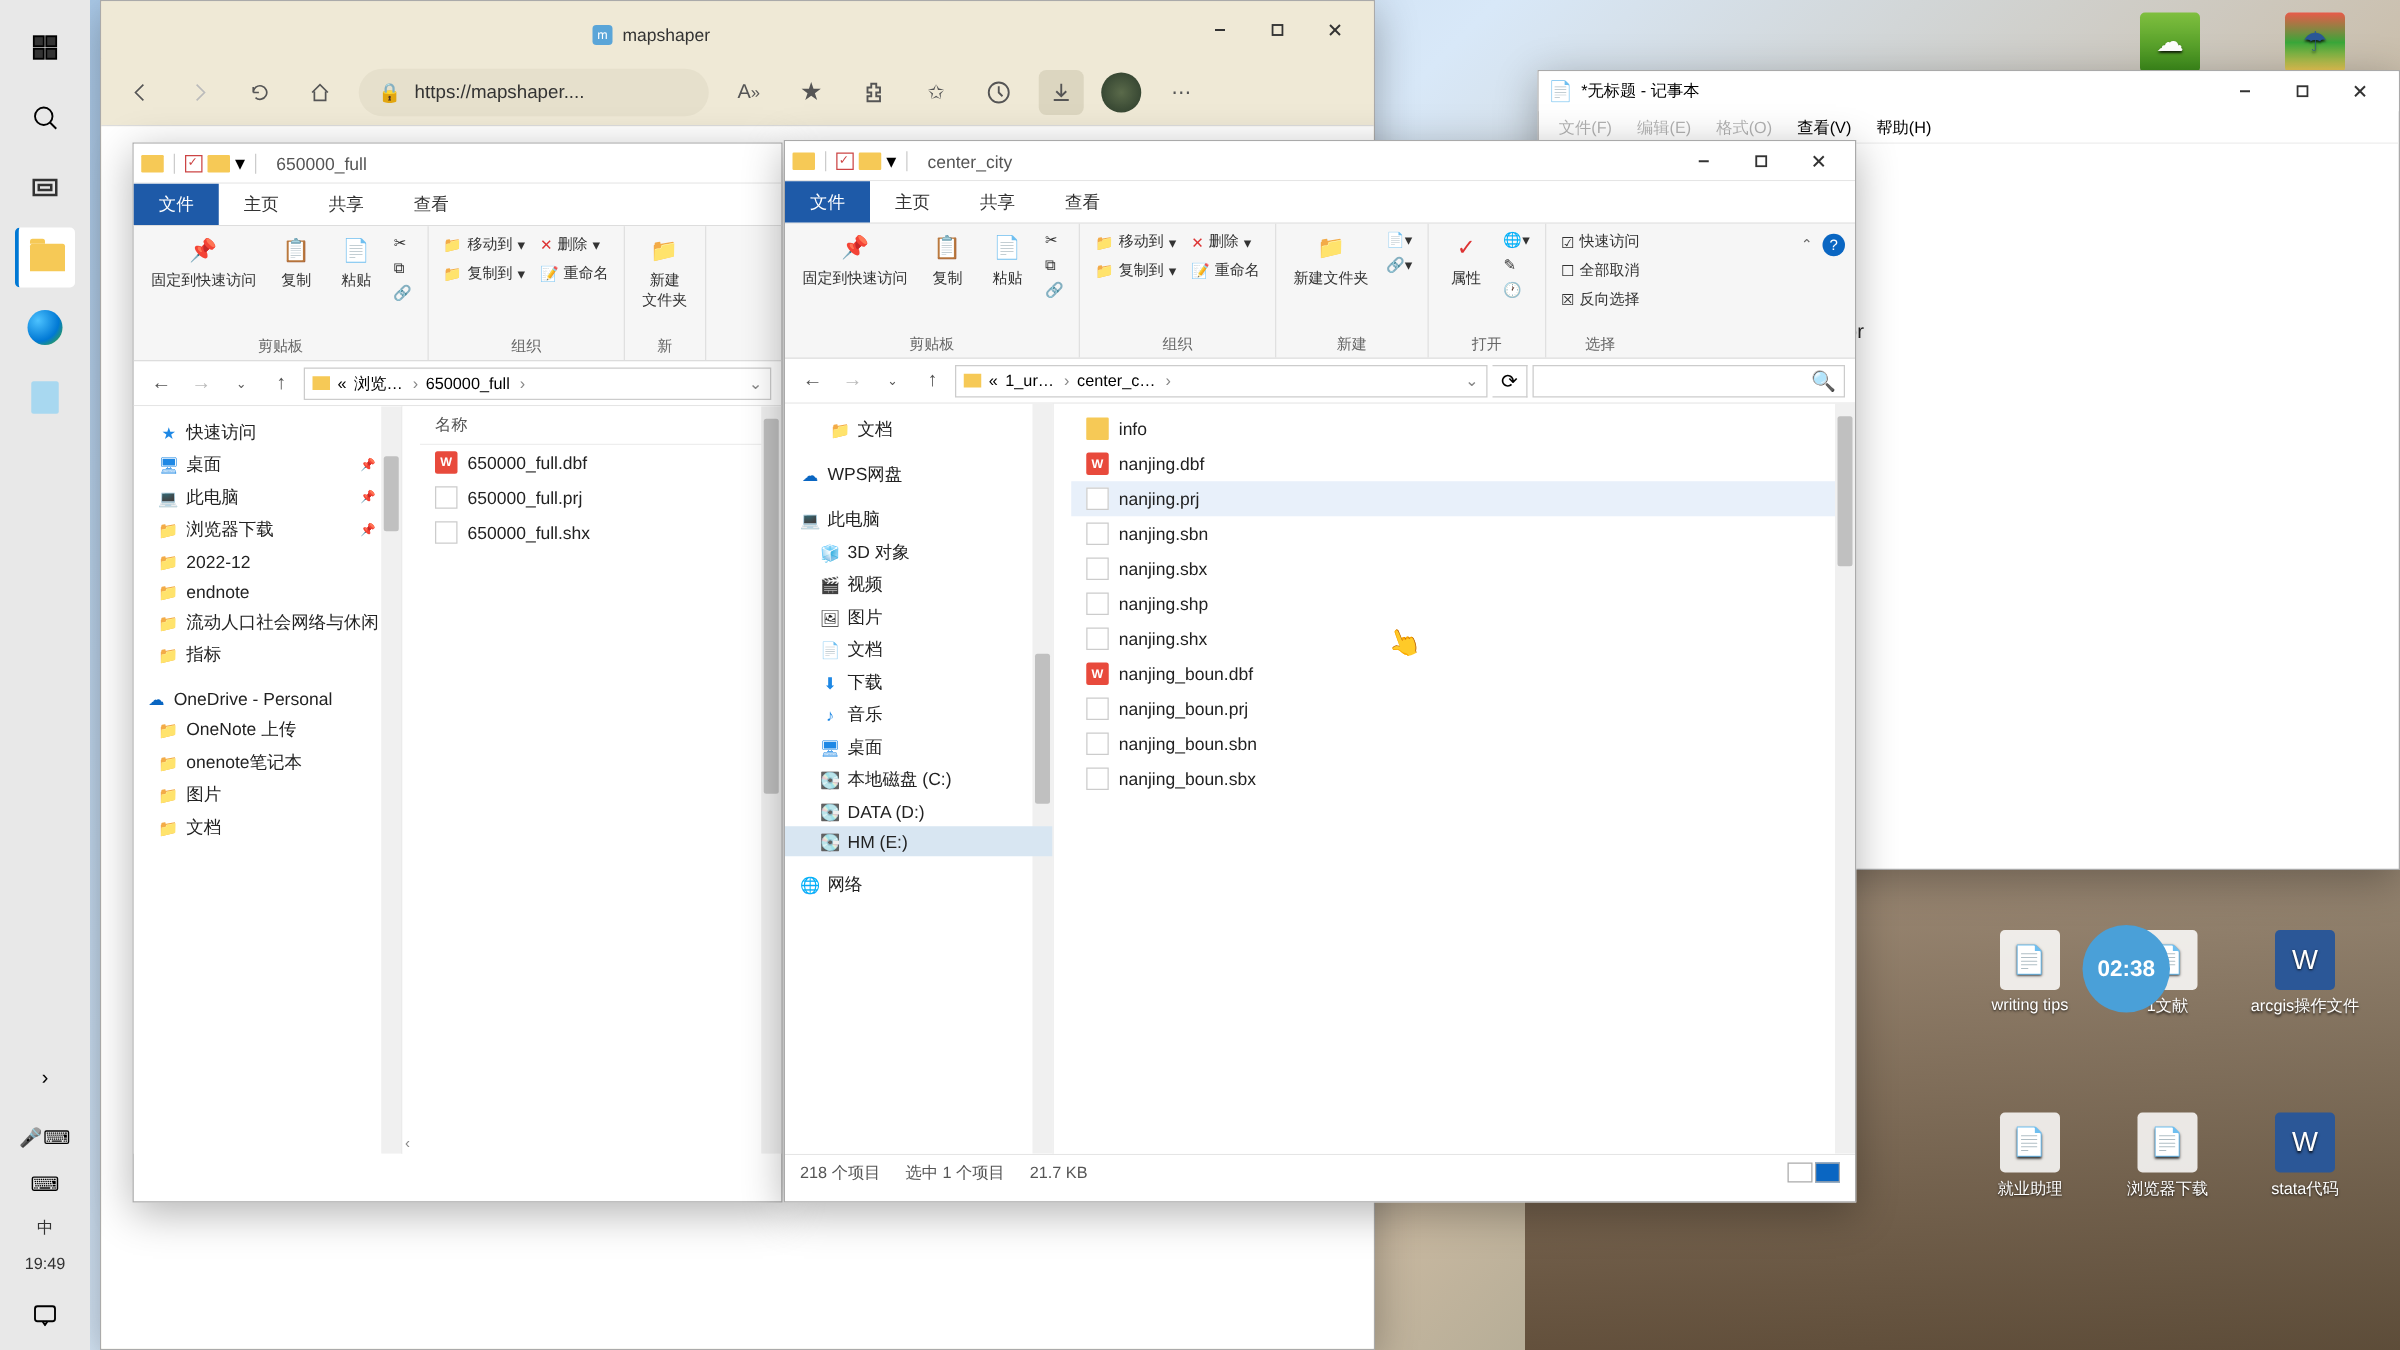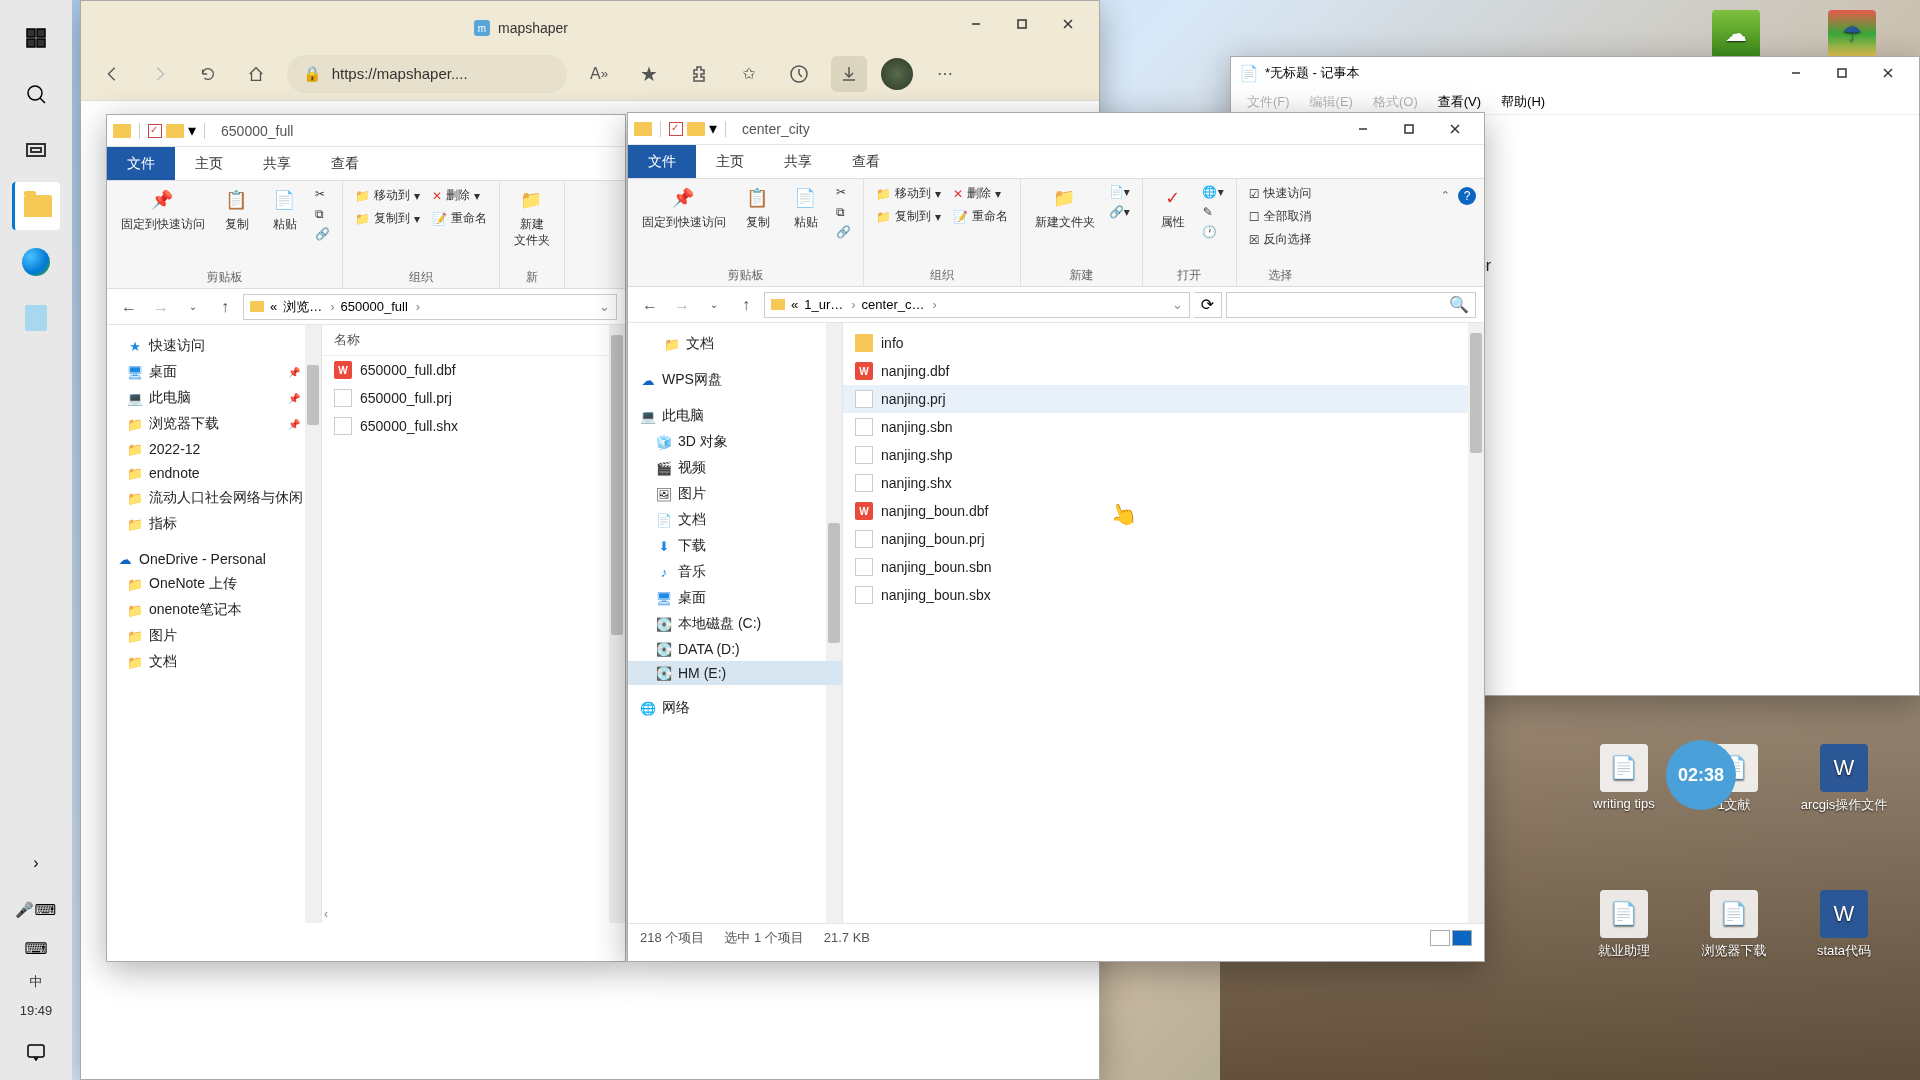--- a/index.html
+++ b/index.html
@@ -71,21 +71,21 @@
 .explorer .search-box .mag { margin-left:auto; color:#555; }
 .explorer .refresh { width:28px; height:26px; display:flex; align-items:center; justify-content:center; border:1px solid #ccc; border-left:none; }
 .explorer .body { display:flex; height:calc(100% - 248px); }
 .explorer .nav-pane { width:215px; background:#fff; border-right:1px solid #e5e5e5; overflow:hidden; padding:8px 0; position:relative; }
 .explorer .nav-pane .sb { position:absolute; right:0; top:0; width:16px; height:100%; background:#f0f0f0; }
 .explorer .nav-pane .sb-thumb { position:absolute; right:2px; top:40px; width:12px; height:60px; background:#c0c0c0; border-radius:2px; }
 .explorer .nav-item { display:flex; align-items:center; gap:6px; padding:4px 8px 4px 20px; font-size:14px; color:#222; white-space:nowrap; position:relative; }
 .explorer .nav-item.sel { background:#d8e6f2; }
 .explorer .nav-item .pin { position:absolute; right:20px; font-size:10px; color:#888; }
 .explorer .nav-item .ico { width:16px; height:16px; display:inline-flex; align-items:center; justify-content:center; font-size:13px; }
-.explorer .file-pane { flex:1; background:#fff; position:relative; overflow:hidden; }
+.explorer .file-pane { flex:1; background:#fff; position:relative; overflow:hidden;padding-left:14px; }
 .explorer .file-pane .sb { position:absolute; right:0; top:0; width:16px; height:100%; background:#f0f0f0; }
 .explorer .file-pane .sb-thumb { position:absolute; right:2px; width:12px; background:#c0c0c0; border-radius:2px; }
 .explorer .col-head { padding:6px 12px; font-size:13px; color:#555; border-bottom:1px solid #eee; }
 .explorer .file-item { display:flex; align-items:center; gap:8px; padding:5px 12px; font-size:14px; color:#222; }
 .explorer .file-item.hover { background:#e8f0fa; }
 .explorer .file-item.sel { background:#cce4f7; }
 .explorer .file-item .ico { width:18px; height:18px; display:inline-flex; align-items:center; justify-content:center; font-size:14px; }
 .explorer .file-item .ico.dbf { background:#e84a3c; color:#fff; border-radius:2px; font-size:10px; font-weight:bold; }
 .explorer .file-item .ico.gen { border:1px solid #ccc; background:#fff; }
 .explorer .file-item .ico.folder { background:#f6c956; border-radius:1px; }
@@ -674,20 +674,24 @@
           <div class="file-item hover">
             <span class="ico gen"></span>
             <span>nanjing.prj</span>
           </div>
           <div class="file-item">
             <span class="ico gen"></span>
             <span>nanjing.sbn</span>
           </div>
           <div class="file-item">
             <span class="ico gen"></span>
+            <span>nanjing.sbx</span>
+          </div>
+          <div class="file-item">
+            <span class="ico gen"></span>
             <span>nanjing.shp</span>
           </div>
           <div class="file-item">
             <span class="ico gen"></span>
             <span>nanjing.shx</span>
           </div>
           <div class="file-item">
             <span class="ico dbf">W</span>
             <span>nanjing_boun.dbf</span>
           </div>

